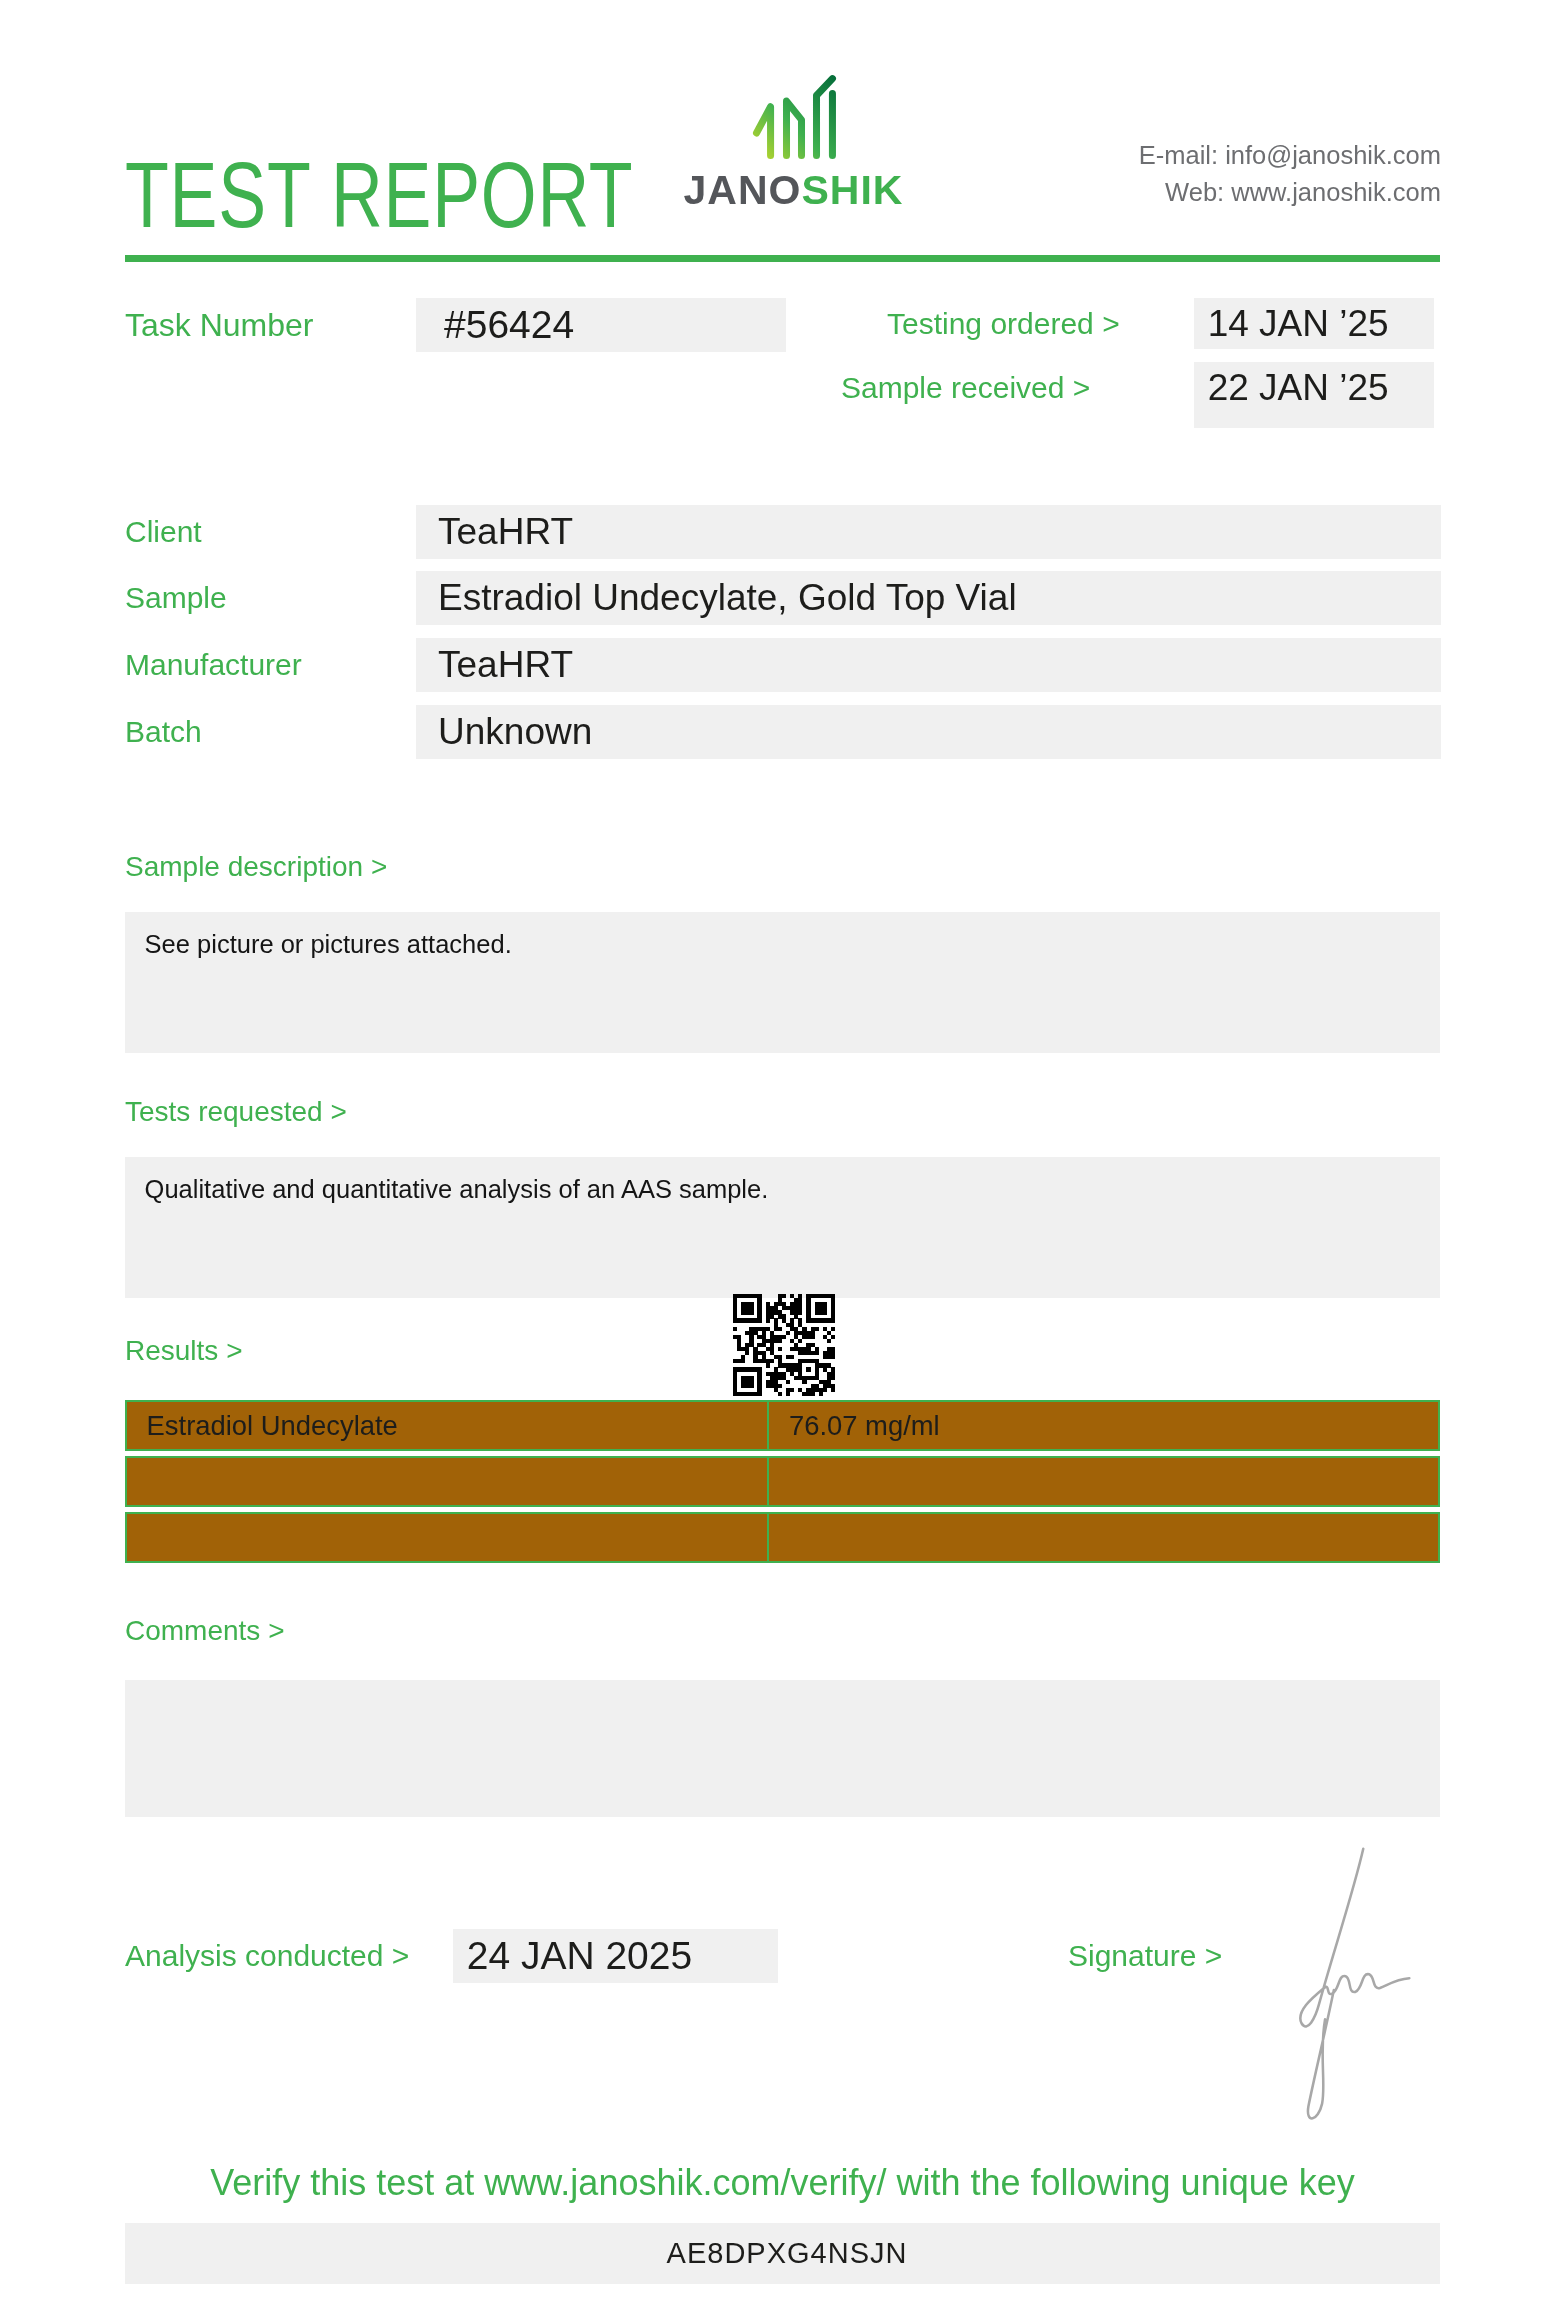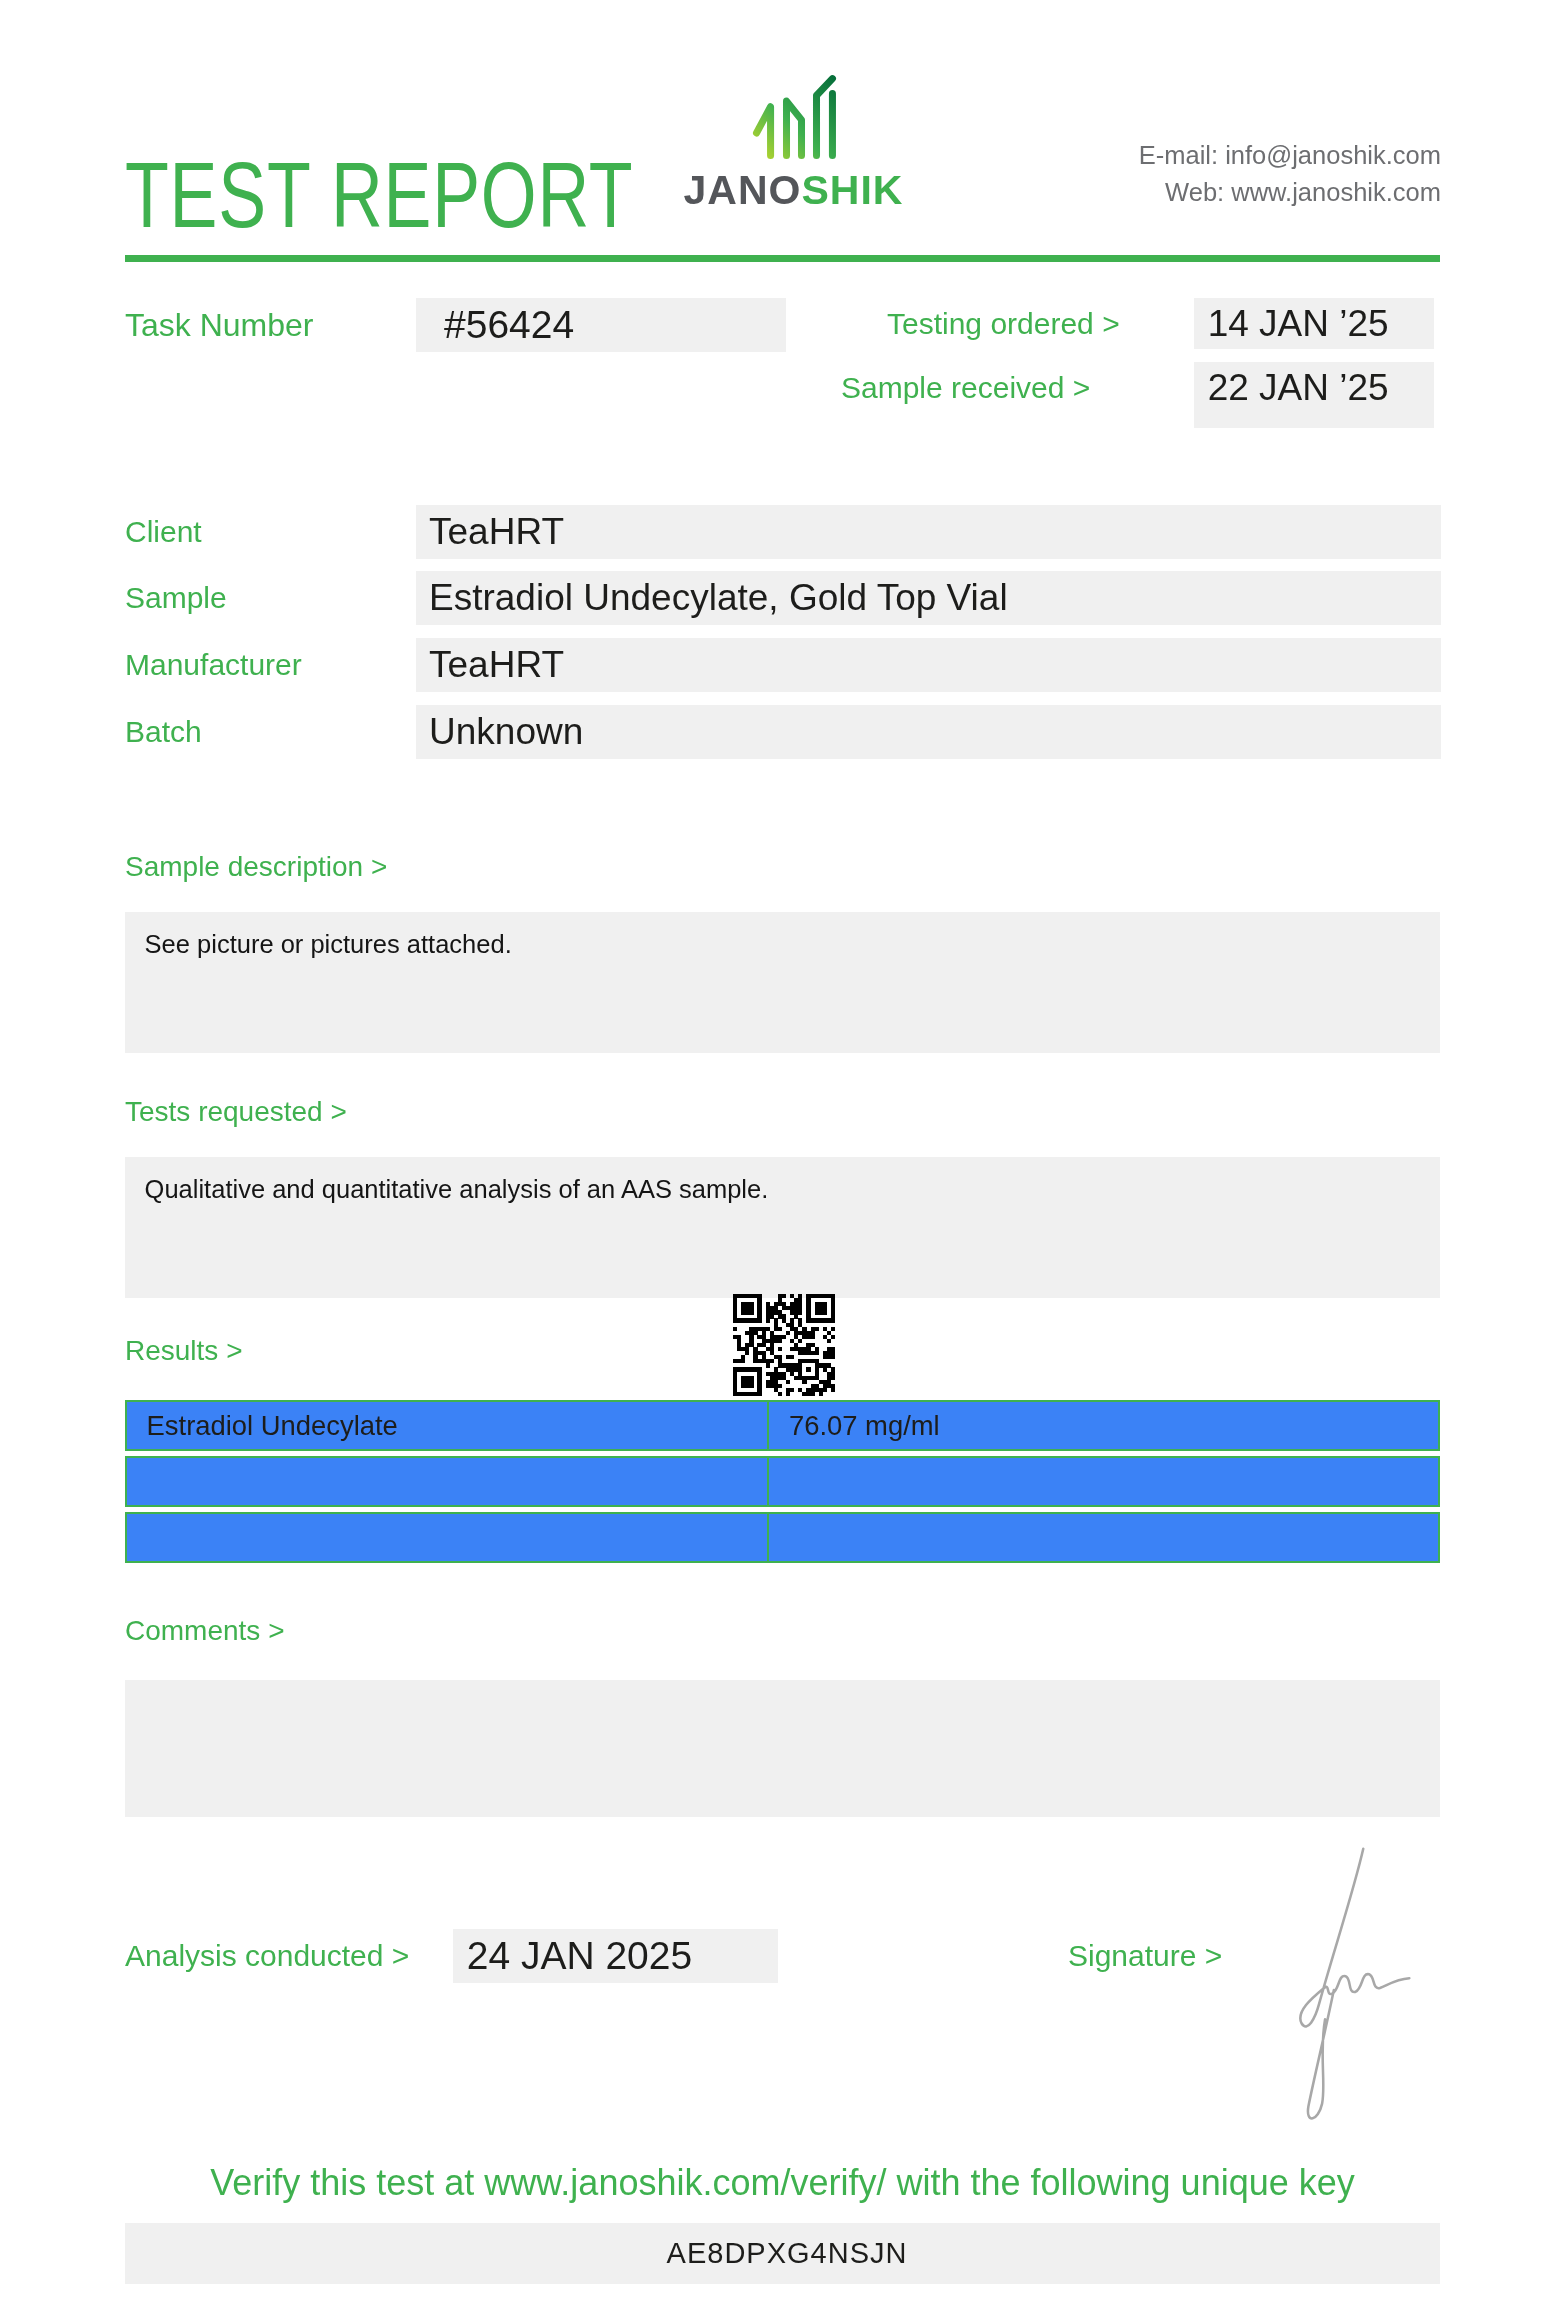--- a/index.html
+++ b/index.html
@@ -33,32 +33,32 @@
   
   .task-label{position:absolute;left:125px;top:298px;height:54px;line-height:54px;font-size:32px;}
   .task-value{left:416px;top:298px;width:370px;height:54px;line-height:54px;font-size:39px;padding-left:28px;}
   .ordered-label{position:absolute;left:887px;top:298px;width:294px;height:51px;line-height:51px;text-align:left;}
   .ordered-value{left:1194px;top:298px;width:240px;height:51px;line-height:51px;font-size:37px;padding-left:13.7px;}
   .received-label{position:absolute;left:841px;top:362px;width:294px;height:51px;line-height:51px;text-align:left;}
   .received-value{left:1194px;top:362px;width:240px;height:66px;line-height:51px;font-size:37px;padding-left:13.7px;}
 
   
   .info-label{position:absolute;left:125px;height:54px;line-height:54px;}
-  .info-value{left:416px;width:1025px;height:54px;line-height:54px;font-size:37px;padding-left:13px;}
+  .info-value{left:416px;width:1025px;height:54px;line-height:54px;font-size:37px;padding-left:22px;}
 
   
   .section-box{left:125px;width:1315px;padding:13.7px 19.6px;font-size:25.5px;line-height:37px;
                white-space:normal;color:#151515;}
 
   
   .qr{position:absolute;left:733px;top:1294px;width:102px;height:102px;}
 
   
   .rtable{position:absolute;left:125px;top:1400px;width:1315px;}
-  .rrow{display:flex;border:2px solid var(--green);height:51px;margin-bottom:4.9px;background:#3b82f6;}
+  .rrow{display:flex;border:2px solid var(--green);height:51px;margin-bottom:4.9px;background:#a16207;}
   .rcell-l{width:49%;border-right:2px solid var(--green);line-height:47px;padding-left:19.6px;
            font-size:27.4px;color:var(--ink);white-space:nowrap;overflow:hidden;}
   .rcell-r{flex:1;line-height:47px;padding-left:19.6px;font-size:27.4px;color:var(--ink);
            white-space:nowrap;overflow:hidden;}
 
   
   .signature{position:absolute;left:1272px;top:1841px;width:159px;height:294px;}
 
   
   .analysis-label{position:absolute;left:125px;top:1929px;height:54px;line-height:54px;}

